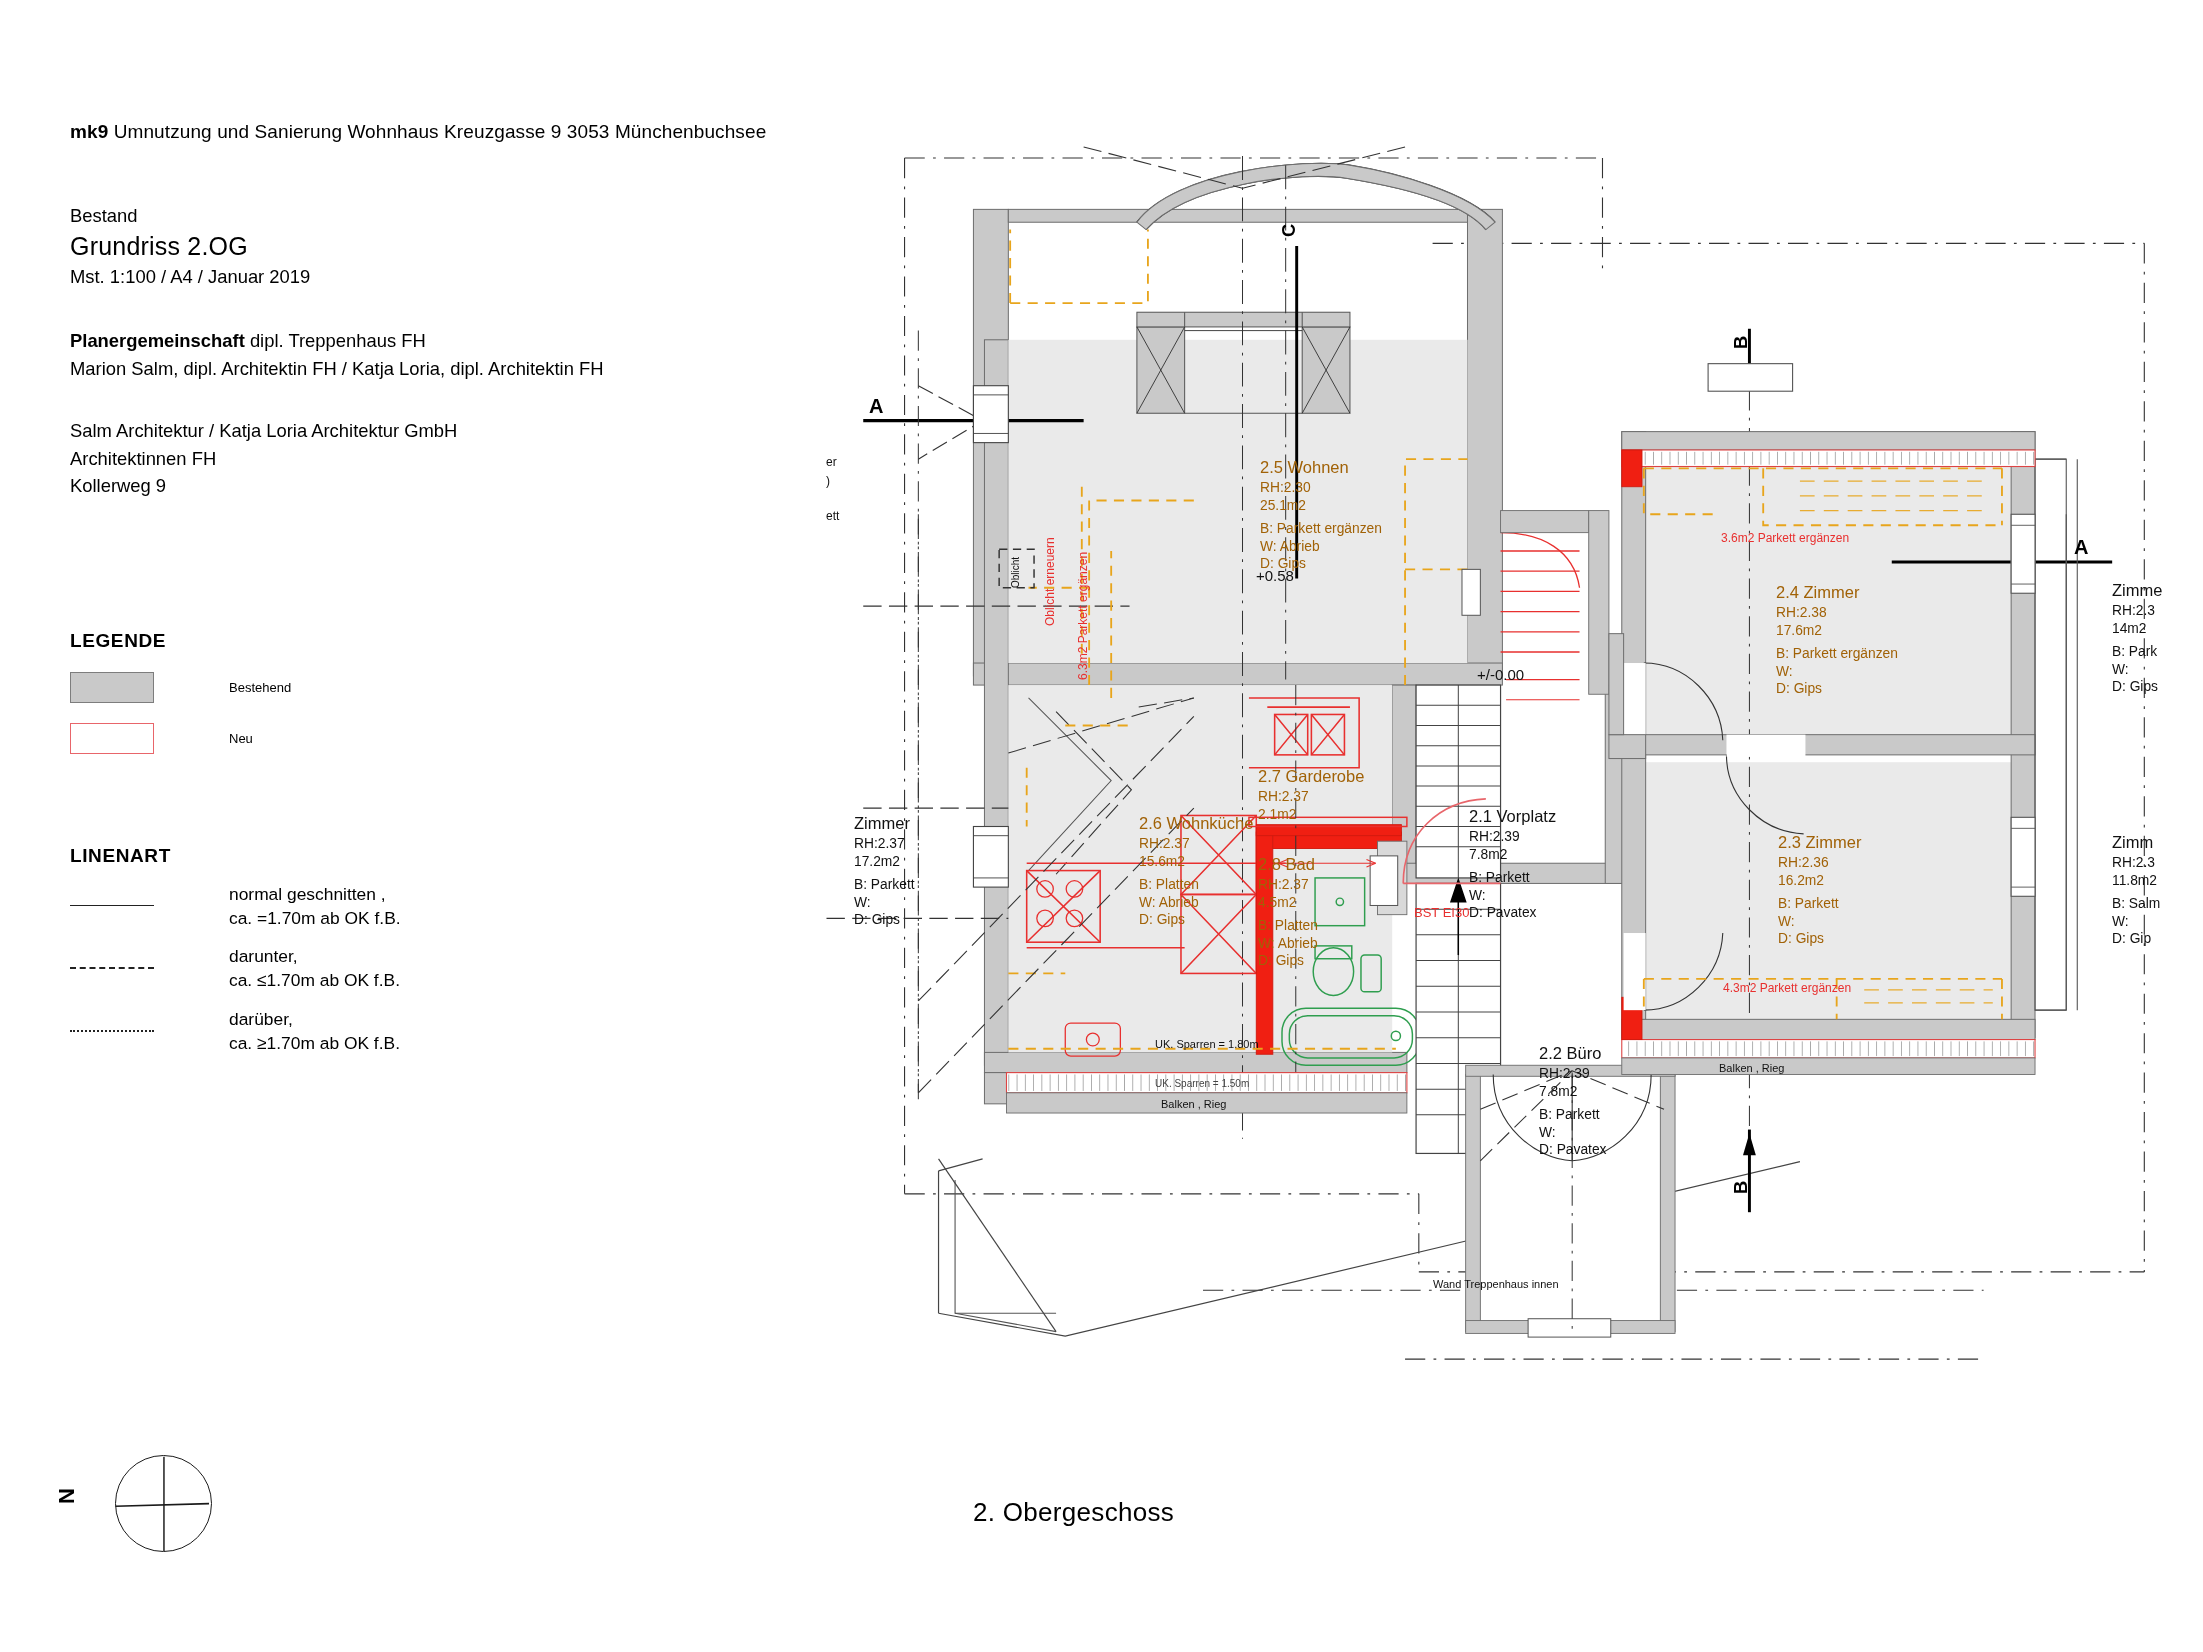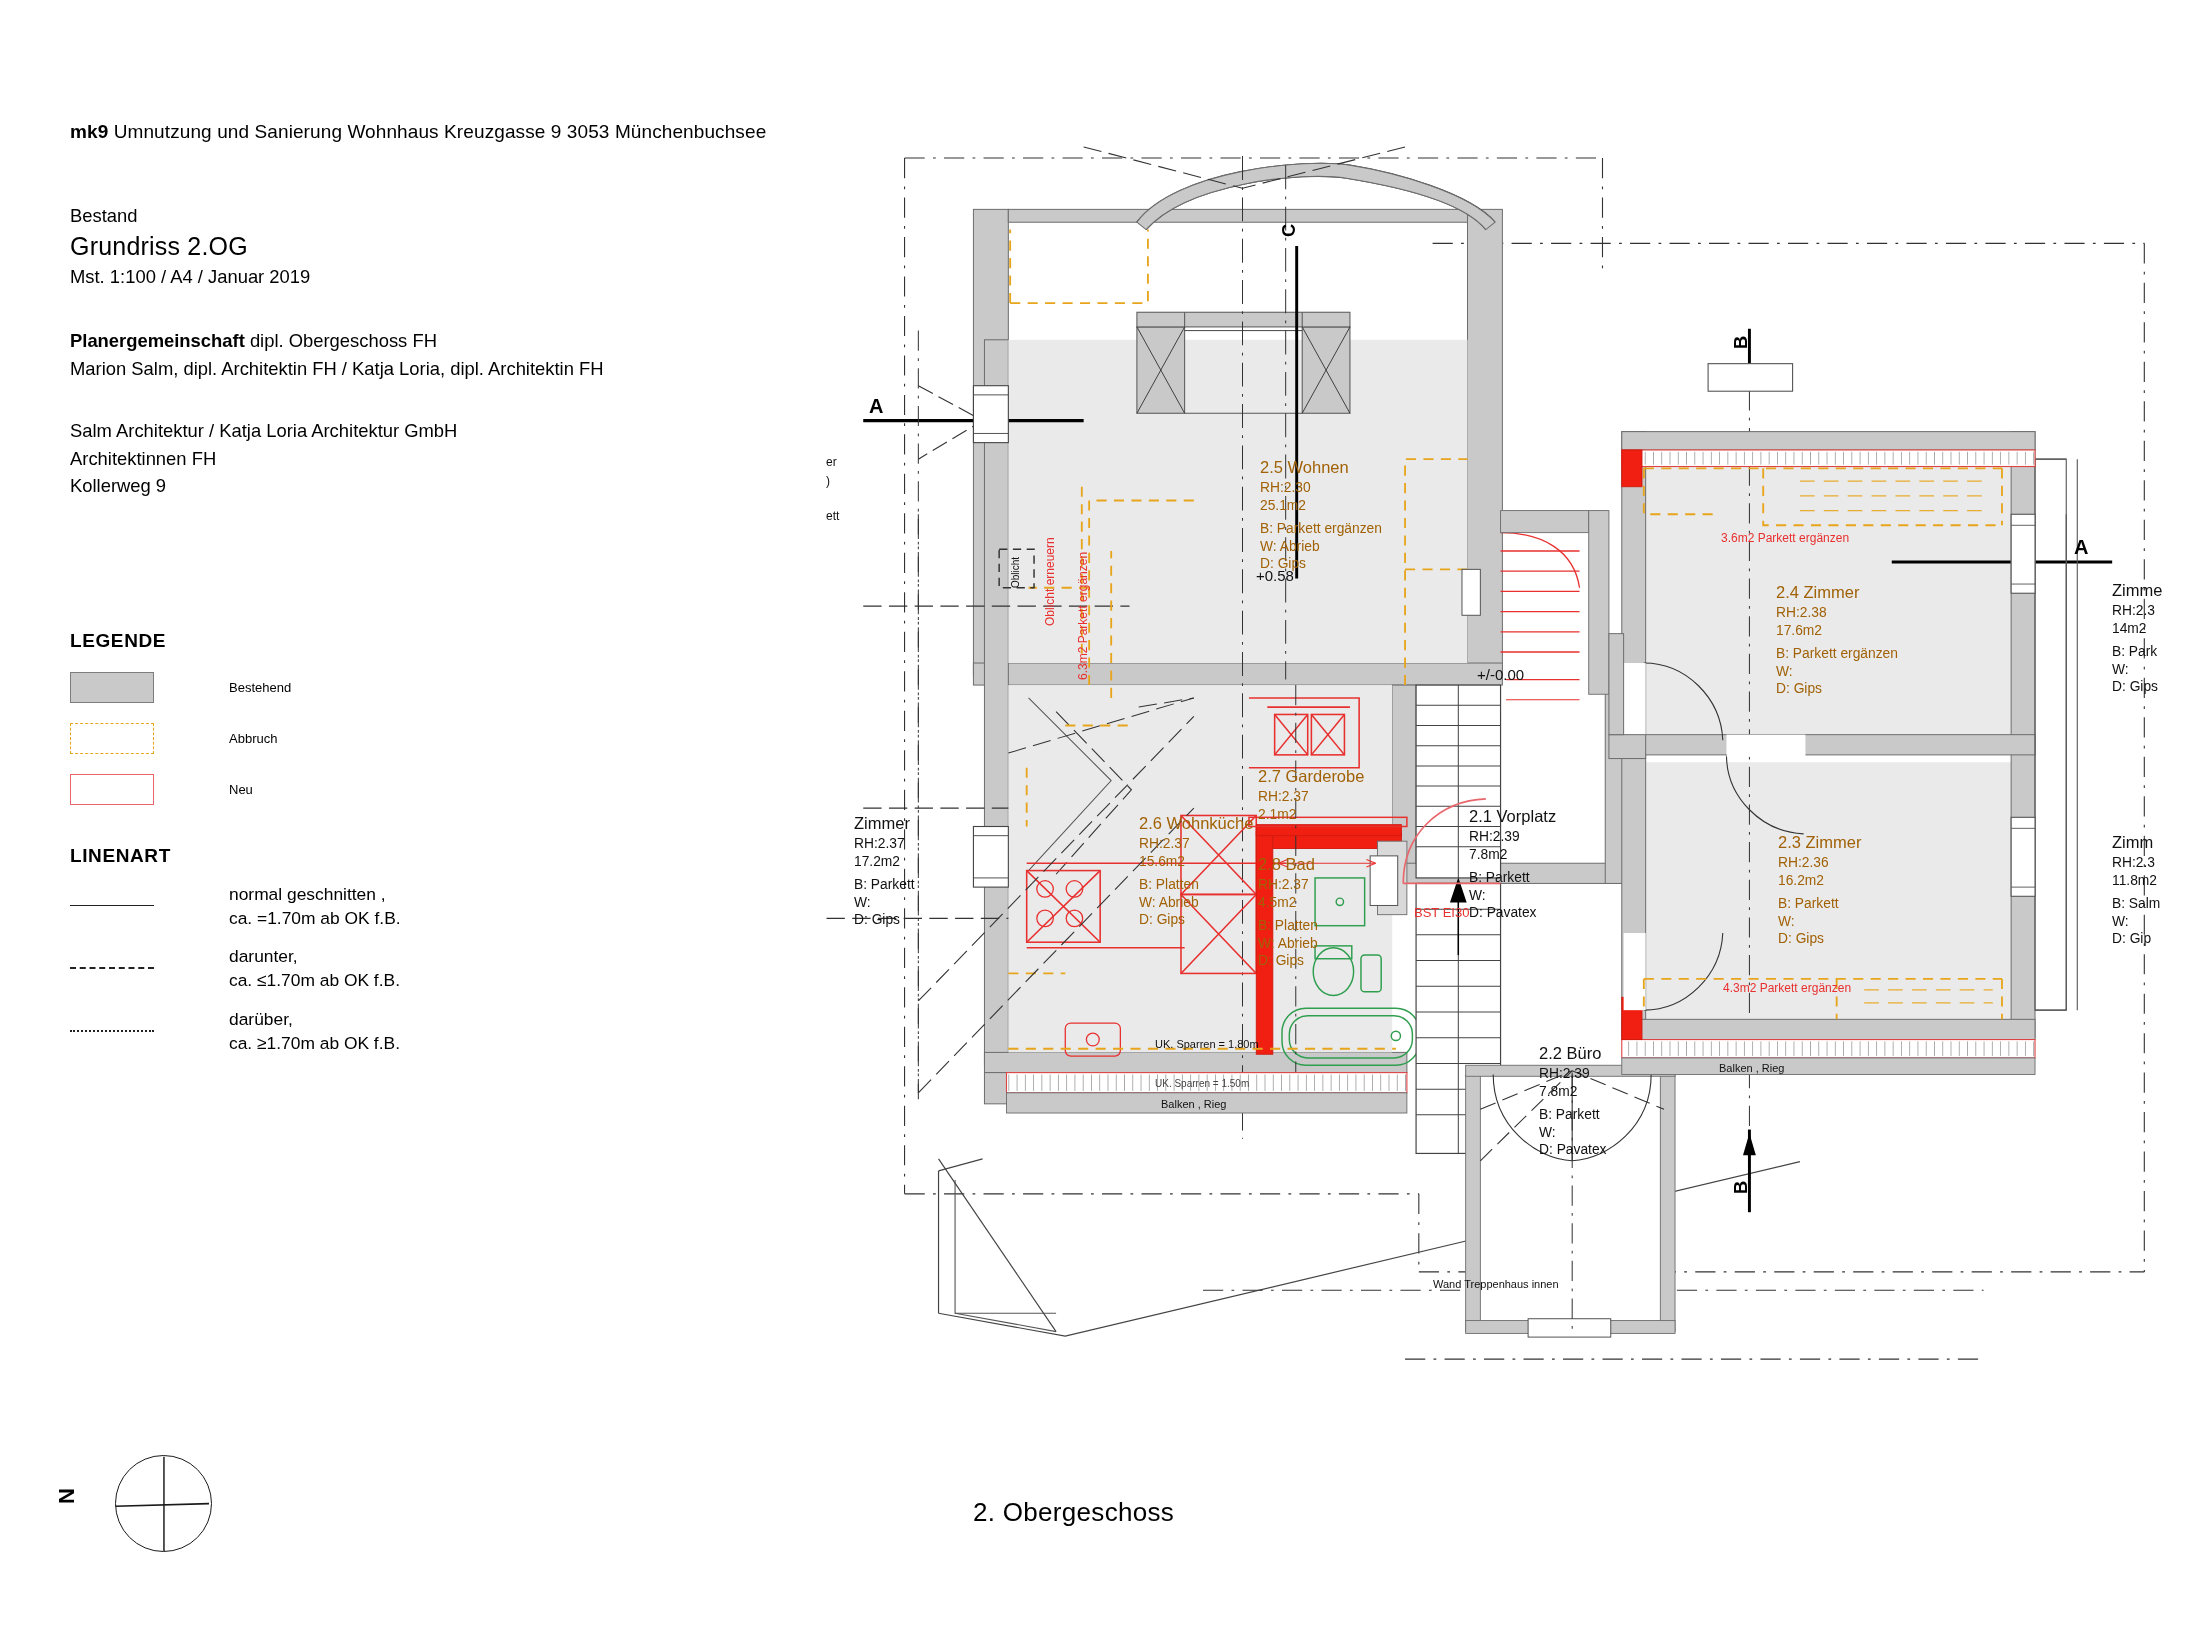--- a/index.html
+++ b/index.html
@@ -72,42 +72,38 @@
   </div>
 
   <div class="blk">
     <div class="l-small">Bestand</div>
     <div class="l-big">Grundriss 2.OG</div>
     <div class="l-small">Mst. 1:100 / A4 / Januar 2019</div>
   </div>
 
   <div class="blk2">
     <div class="l-small">
-      <b>Planergemeinschaft</b><span> dipl. Obergeschoss FH</span>
+      <b>Planergemeinschaft</b><span> dipl. Treppenhaus FH</span>
     </div>
     <div class="l-small">Marion Salm, dipl. Architektin FH / Katja Loria, dipl. Architektin FH</div>
   </div>
 
   <div class="blk3">
     <div class="l-small">Salm Architektur / Katja Loria Architektur GmbH</div>
     <div class="l-small">Architektinnen FH</div>
     <div class="l-small">Kollerweg 9</div>
   </div>
 </div>
 
 <div id="legend">
   <div class="sechead">LEGENDE</div>
 
   <div class="lgrow">
     <div class="sw sw-best"></div>
     <div class="lglab">Bestehend</div>
-  </div>
-  <div class="lgrow">
-    <div class="sw sw-abb"></div>
-    <div class="lglab">Abbruch</div>
   </div>
   <div class="lgrow">
     <div class="sw sw-neu"></div>
     <div class="lglab">Neu</div>
   </div>
 </div>
 
 <div id="linenart">
   <div class="sechead">LINENART</div>
 

